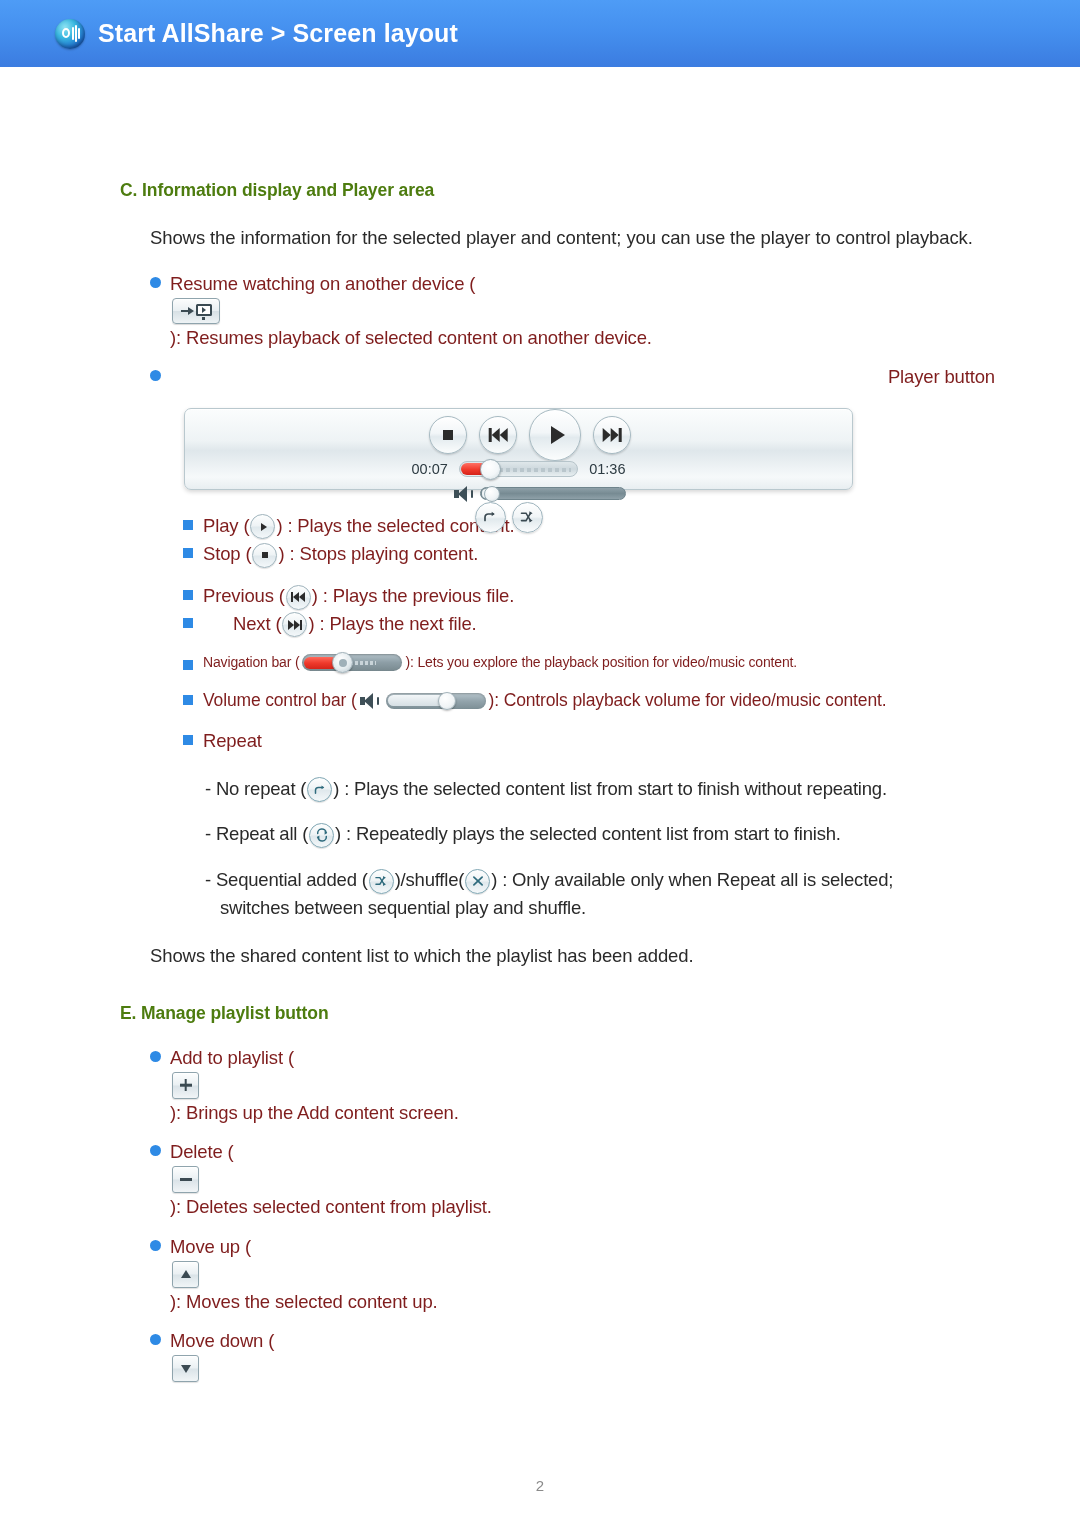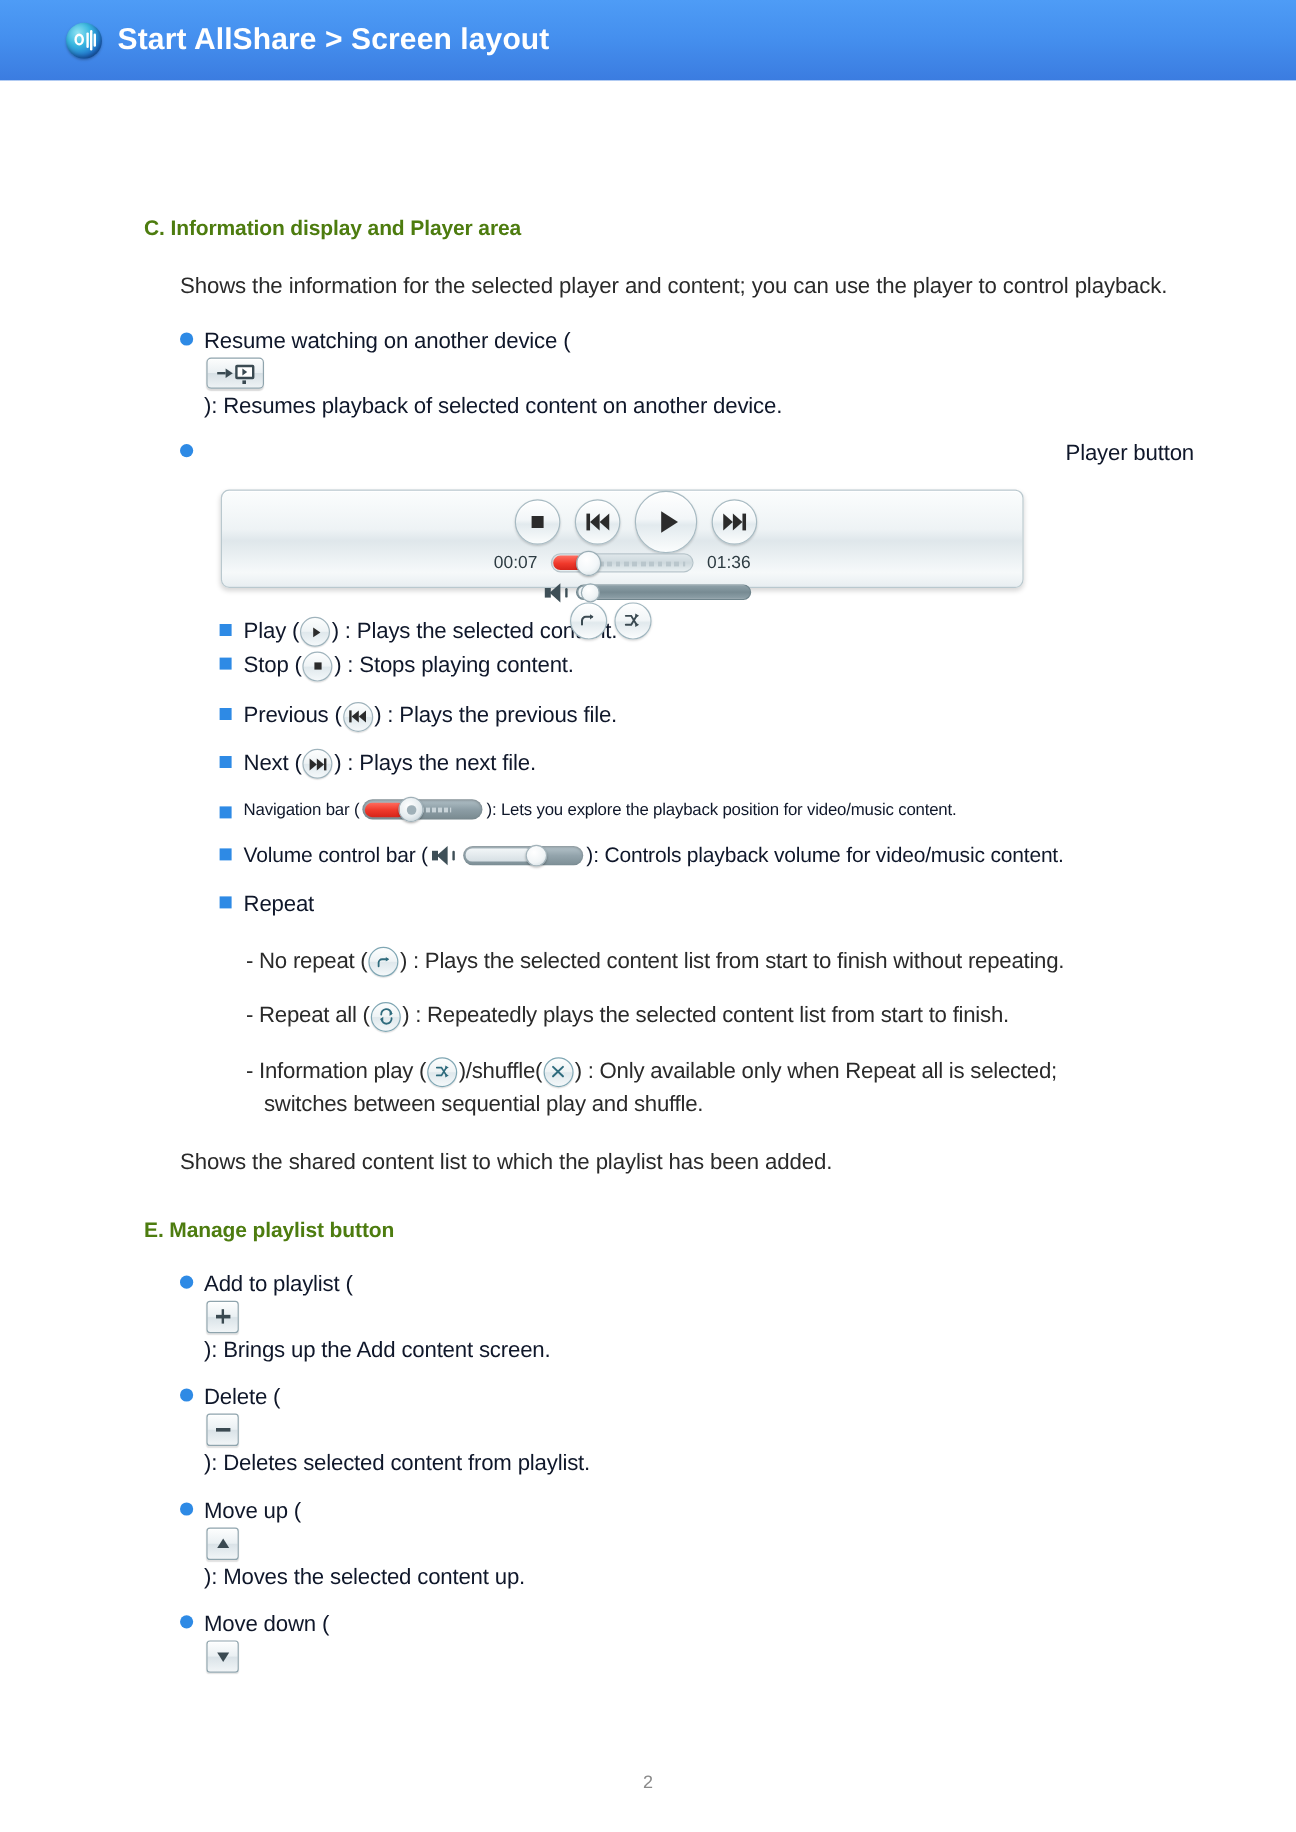--- a/index.html
+++ b/index.html
@@ -81,21 +81,21 @@
     line-height: 1.53;
     letter-spacing: -0.1px;
   }
 
   .bul {
     display: flex;
     align-items: flex-start;
     margin-left: 150px;
     width: 845px;
     font-size: 18.5px;
-    color: #0f172a;
+    color: #7f1d1d;
     line-height: 1.5;
     letter-spacing: -0.15px;
   }
   .bul .dot {
     flex: 0 0 auto;
     width: 11px; height: 11px;
     border-radius: 50%;
     background: #2e8ae5;
     margin-top: 7px;
     margin-right: 9px;
@@ -449,21 +449,21 @@
     <span class="sq"></span>
     <span class="txt">
       <span>Previous (</span><span class="rbtn inl prev"><span class="gl dbl prev">
             <span class="bar"></span>
             <span class="t"></span>
             <span class="t"></span>
           </span></span><span>) :  Plays the previous file.</span>
     </span>
   </div>
 
-  <div class="bul" style="margin-top:12px;margin-left:183px;">
+  <div class="bul" style="margin-top:0;margin-left:183px;gap:30px;">
     <span class="sq"></span>
     <span class="txt">
       <span>Next (</span><span class="rbtn inl next"><span class="gl dbl next">
             <span class="t"></span>
             <span class="t"></span>
             <span class="bar"></span>
           </span></span><span>) :  Plays the next file.</span>
     </span>
   </div>
 
@@ -507,21 +507,21 @@
   <div class="sub-bul" style="margin-top:18px;">
     <span>- Repeat all (</span><span class="rbtn teal inl"><svg class="gl rp-sv" style="width:15px;height:15px;" viewBox="0 0 16 16">
           <path d="M3.4 6.4 A4.2 4.2 0 0 1 12.4 5.6" fill="none" stroke="#2f6b7d" stroke-width="1.6" stroke-linecap="round"></path>
           <path d="M12.6 9.6 A4.2 4.2 0 0 1 3.6 10.4" fill="none" stroke="#2f6b7d" stroke-width="1.6" stroke-linecap="round"></path>
           <path d="M10.8 3.4 L13.6 5.5 L10.8 7.6 Z" fill="#2f6b7d"></path>
           <path d="M5.2 8.4 L2.4 10.5 L5.2 12.6 Z" fill="#2f6b7d"></path>
         </svg></span><span>) : Repeatedly plays the selected content list from start to finish.</span>
   </div>
 
   <div class="sub-bul" style="margin-top:18px;">
-    <span>- Information play (</span><span class="rbtn teal inl"><svg class="gl rp-sv" style="width:15px;height:15px;" viewBox="0 0 16 16">
+    <span>- Sequential added (</span><span class="rbtn teal inl"><svg class="gl rp-sv" style="width:15px;height:15px;" viewBox="0 0 16 16">
           <path d="M2.6 4.4 L6.8 4.4 L11.2 11.4" fill="none" stroke="#2f6b7d" stroke-width="1.5" stroke-linecap="round"></path>
           <path d="M2.6 11.4 L6.8 11.4 L11.2 4.4" fill="none" stroke="#2f6b7d" stroke-width="1.5" stroke-linecap="round"></path>
           <path d="M10.2 2.6 L13.3 4.4 L10.2 6.2 Z" fill="#2f6b7d"></path>
           <path d="M10.2 9.6 L13.3 11.4 L10.2 13.2 Z" fill="#2f6b7d"></path>
         </svg></span><span>)/shuffle(</span><span class="rbtn teal inl"><svg class="gl rp-sv" style="width:15px;height:15px;" viewBox="0 0 16 16">
           <path d="M3.6 3.8 L12.4 12.2" fill="none" stroke="#2f6b7d" stroke-width="1.8" stroke-linecap="round"></path>
           <path d="M12.4 3.8 L3.6 12.2" fill="none" stroke="#2f6b7d" stroke-width="1.8" stroke-linecap="round"></path>
         </svg></span><span>) : Only available only when Repeat all is selected;</span>
     <span class="ind2">switches between sequential play and shuffle.</span>
   </div>

